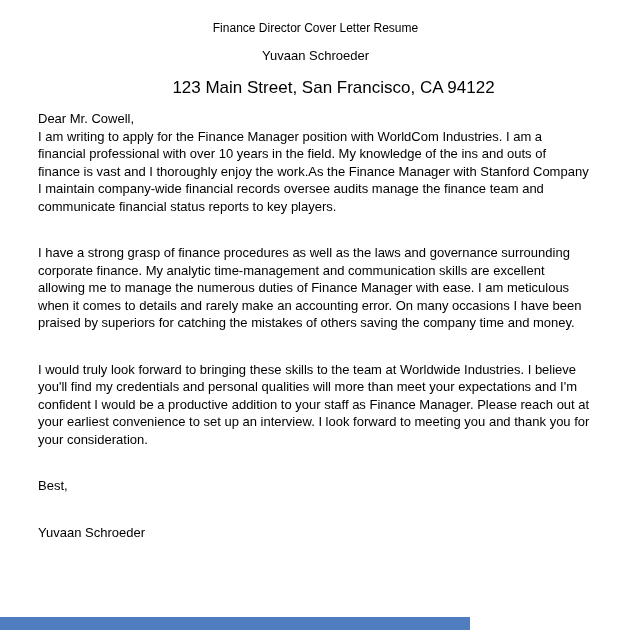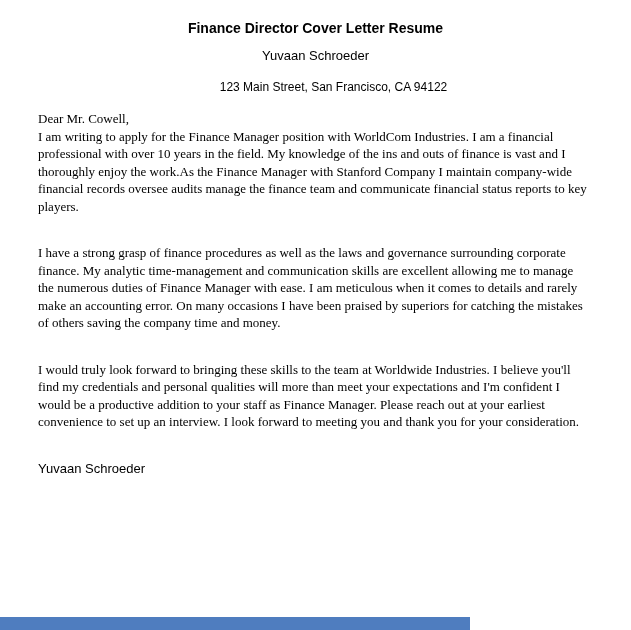--- a/index.html
+++ b/index.html
@@ -14,46 +14,45 @@
     height: 630px;
     background: #ffffff;
     overflow: hidden;
     font-family: "Liberation Sans", sans-serif;
     color: #000000;
   }
   .doc-title {
     margin: 0;
     padding-top: 20px;
     text-align: center;
-    font-size: 14px;
-    font-weight: bold;
+    font-size: 12px;
+    font-weight: normal;
     line-height: 16px;
   }
   .author-name {
     margin-top: 12px;
     text-align: center;
     font-size: 13px;
     line-height: 15px;
   }
   .contact-block {
     margin-top: 17px;
     text-align: center;
-    font-size: 12px;
+    font-size: 17px;
     line-height: 15px;
     padding-left: 36px;
   }
   .letter-body {
     margin: 15px 23px 0 38px;
     font-size: 13px;
     line-height: 17.5px;
     text-align: left;
   }
   .para {
     margin: 0 17px 29px 0;
-    font-family: Liberation Serif, serif;
   }
   .closing {
     margin: 0 0 29px 0;
   }
   .signature {
     margin: 0;
   }
   .footer-bar {
     position: absolute;
     left: 0;
@@ -80,20 +79,21 @@
 
     <div class="para">
       <div>Dear Mr. Cowell,</div>
       <div>I am writing to apply for the Finance Manager position with WorldCom Industries. I am a financial professional with over 10 years in the field. My knowledge of the ins and outs of finance is vast and I thoroughly enjoy the work.As the Finance Manager with Stanford Company I maintain company-wide financial records oversee audits manage the finance team and communicate financial status reports to key players.</div>
     </div>
 
     <div class="para">I have a strong grasp of finance procedures as well as the laws and governance surrounding corporate finance. My analytic time-management and communication skills are excellent allowing me to manage the numerous duties of Finance Manager with ease. I am meticulous when it comes to details and rarely make an accounting error. On many occasions I have been praised by superiors for catching the mistakes of others saving the company time and money.</div>
 
     <div class="para">I would truly look forward to bringing these skills to the team at Worldwide Industries. I believe you'll find my credentials and personal qualities will more than meet your expectations and I'm confident I would be a productive addition to your staff as Finance Manager. Please reach out at your earliest convenience to set up an interview. I look forward to meeting you and thank you for your consideration.</div>
 
+    <div class="closing">Best,</div>
 
     <div class="signature">Yuvaan Schroeder</div>
 
   </div>
 
   <div class="footer-bar" style="background-color: rgb(79, 125, 191);"></div>
 
 </div>
 
 </body></html>

